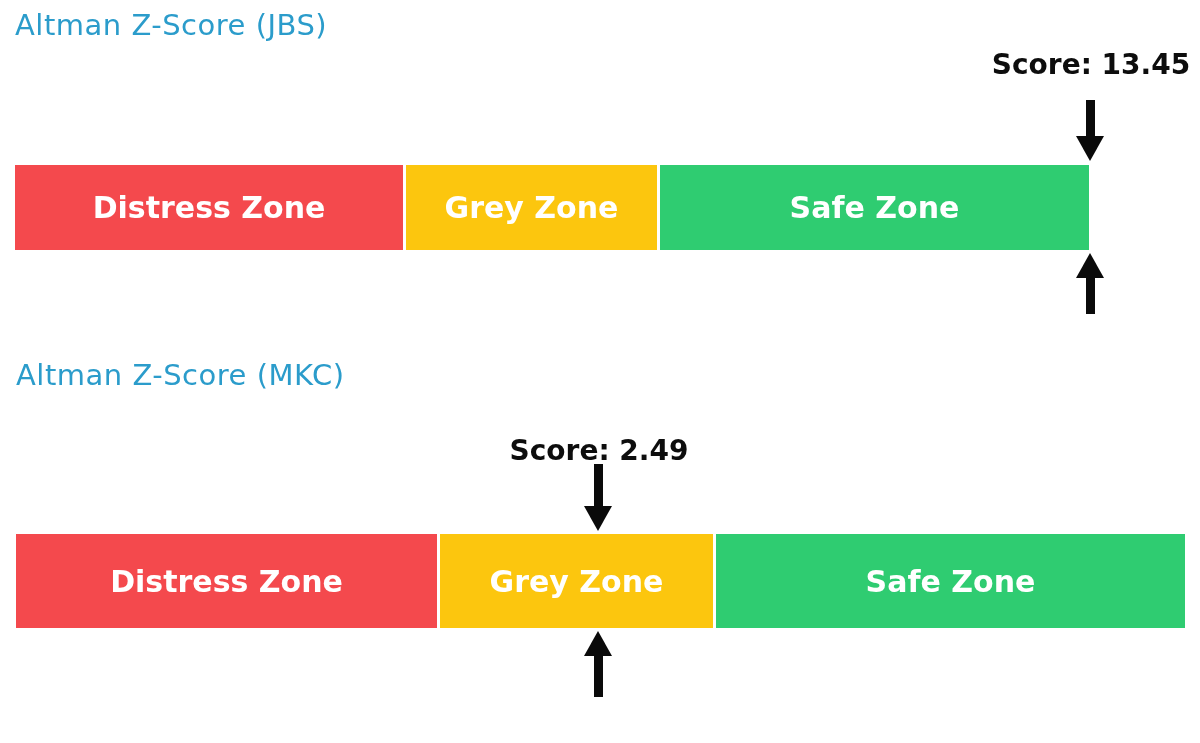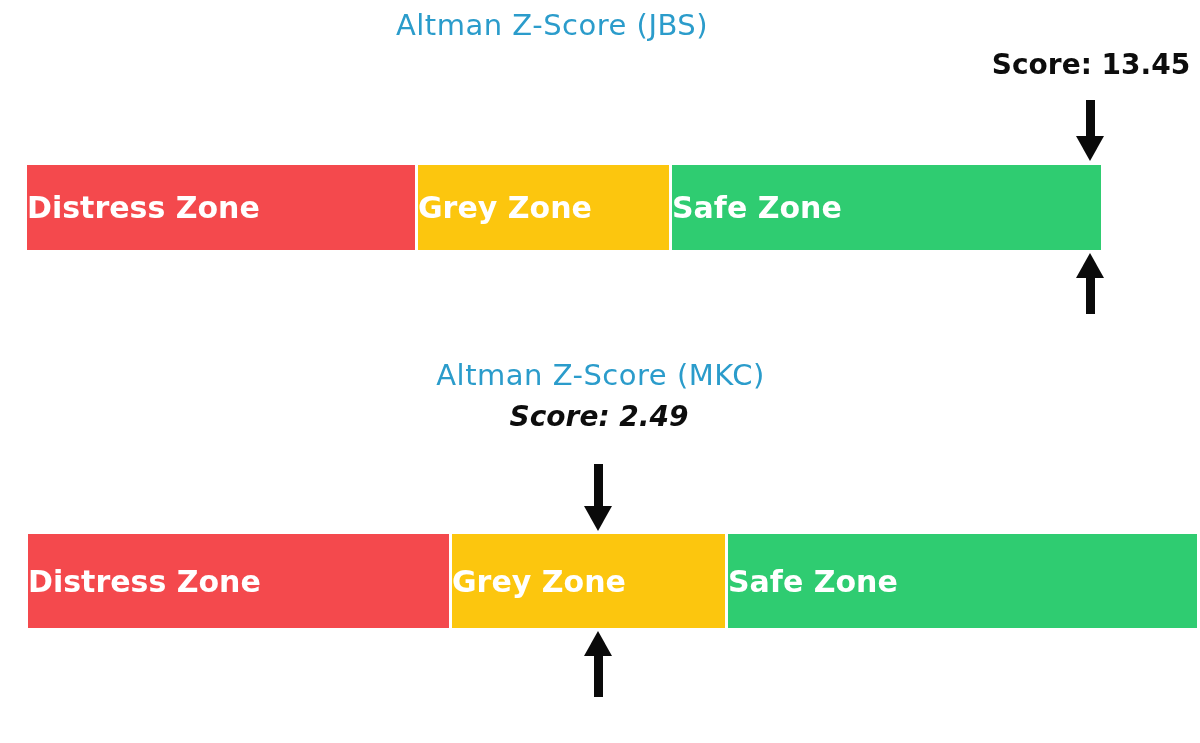--- a/index.html
+++ b/index.html
@@ -6,38 +6,36 @@
   .figure {
     position: relative;
     width: 1200px;
     height: 743px;
     background: #ffffff;
     font-family: "DejaVu Sans", sans-serif;
     overflow: hidden;
   }
   .chart-title {
     position: absolute;
-    text-align: center;
     font-size: 29px;
     font-weight: 400;
     letter-spacing: 0.5px;
   }
   .score-label {
     position: absolute;
     text-align: center;
     font-size: 28px;
     font-weight: 700;
     color: #0d0d0d;
   }
   .bar-segment {
     position: absolute;
     display: flex;
     align-items: center;
-    justify-content: flex-start;
-    margin-left: 12px;
+    justify-content: center;
   }
   .zone-label {
     color: #ffffff;
     font-size: 30px;
     font-weight: 700;
     white-space: nowrap;
   }
   .arrow {
     position: absolute;
     width: 28px;
@@ -67,21 +65,21 @@
   .c1-title   { left: 15px;  top: 8px;   width: 1074px; }
   .c1-score   { left: 941px; top: 48px;  width: 300px;  }
   .c1-adown   { left: 1076px; top: 100px; height: 61px; }
   .c1-bar-red    { left: 15px;  top: 165px; width: 388px; height: 85px; }
   .c1-bar-yellow { left: 406px; top: 165px; width: 251px; height: 85px; }
   .c1-bar-green  { left: 660px; top: 165px; width: 429px; height: 85px; }
   .c1-aup     { left: 1076px; top: 253px; height: 61px; }
 
   
   .c2-title   { left: 16px;  top: 358px; width: 1169px; }
-  .c2-score   { left: 449px; top: 400px; width: 300px; font-style: italic;  }
+  .c2-score   { left: 449px; top: 434px; width: 300px;  }
   .c2-adown   { left: 584px; top: 464px; height: 67px; }
   .c2-bar-red    { left: 16px;  top: 534px; width: 421px; height: 94px; }
   .c2-bar-yellow { left: 440px; top: 534px; width: 273px; height: 94px; }
   .c2-bar-green  { left: 716px; top: 534px; width: 469px; height: 94px; }
   .c2-aup     { left: 584px; top: 631px; height: 66px; }
 </style>
 </head>
 <body>
 
 <div class="figure">

